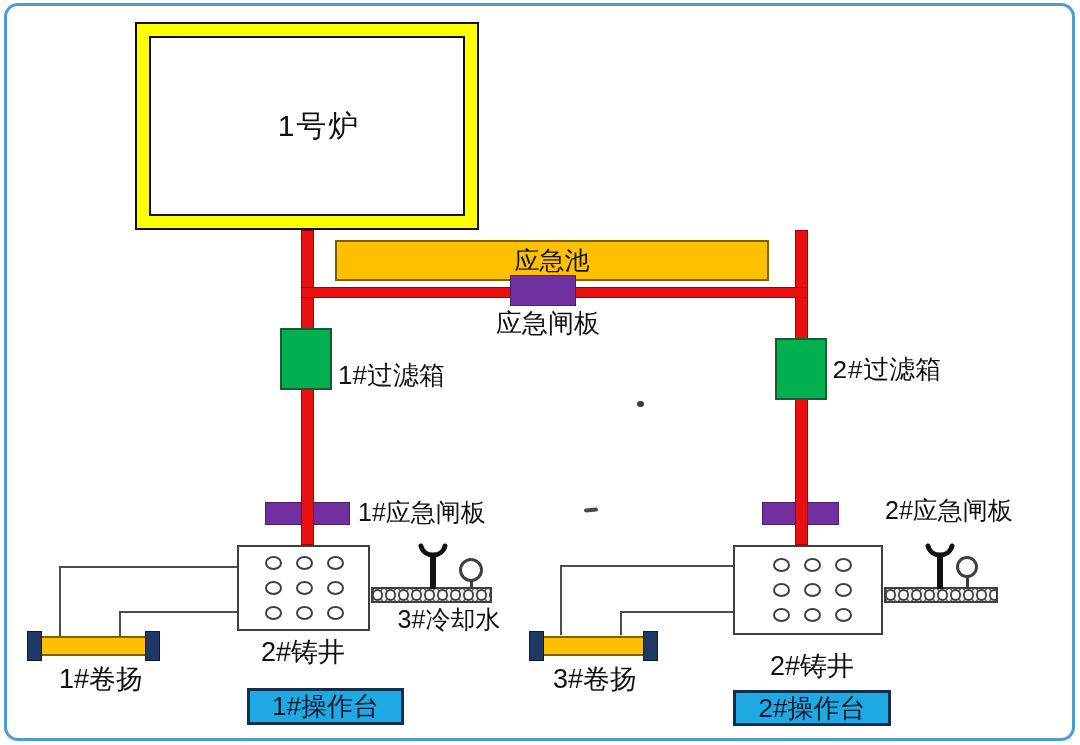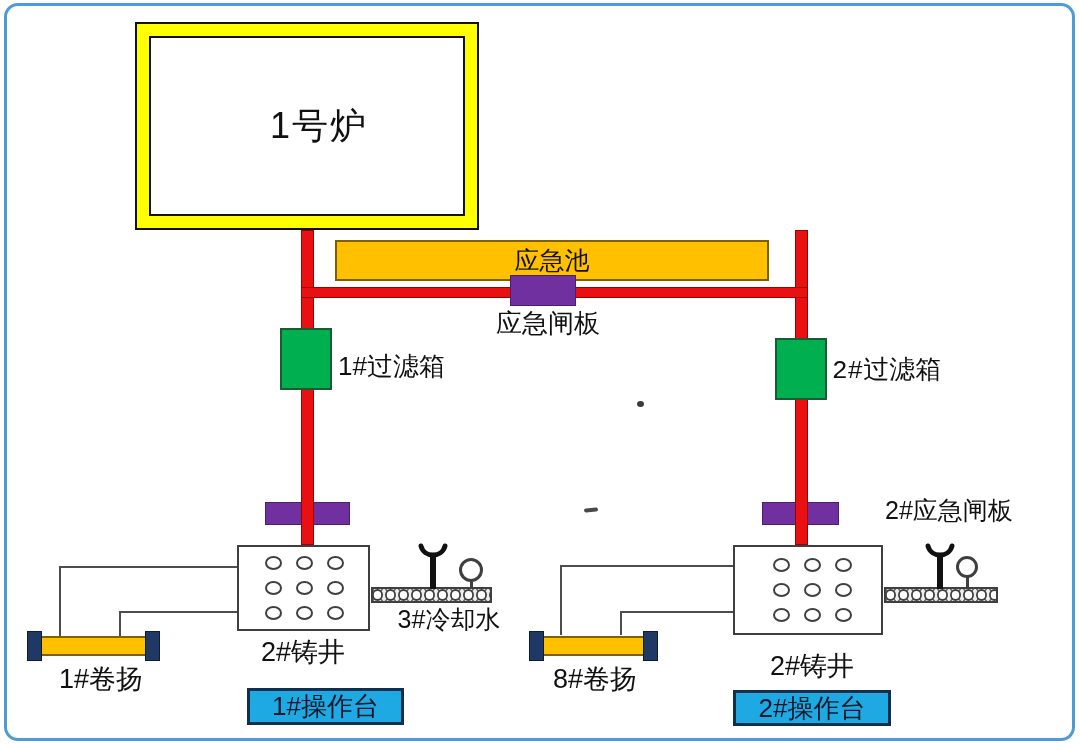--- a/index.html
+++ b/index.html
@@ -10,21 +10,21 @@
   *{margin:0;padding:0;box-sizing:border-box;}
   html,body{width:1080px;height:745px;background:#ffffff;overflow:hidden;
     font-family:"Liberation Sans","DejaVu Sans",sans-serif;color:var(--ink);}
   #stage{position:relative;width:1080px;height:745px;background:#fff;}
   .frame{position:absolute;left:4px;top:3px;width:1071px;height:738px;
     border:3px solid var(--frame-blue);border-radius:14px;}
   
   .furnace{position:absolute;background:var(--yellow);border:2px solid var(--ink);z-index:1;}
   .furnace-inner{position:absolute;left:12px;top:12px;right:12px;bottom:12px;background:#fff;
     border:2px solid var(--ink);display:flex;align-items:center;justify-content:center;
-    font-size:36px;letter-spacing:2px;padding-left:24px;}
+    font-size:30px;letter-spacing:2px;padding-left:24px;}
   
   .pipe{position:absolute;background:var(--pipe-red);border:1px solid var(--pipe-edge);z-index:2;}
   
   .pool{position:absolute;left:335px;top:240px;width:434px;height:41px;background:var(--pool-orange);
     border:2px solid #7f6000;display:flex;align-items:center;justify-content:center;
     font-size:25px;z-index:3;}
   
   .gate{position:absolute;background:var(--purple);border:1px solid #4a1f6e;}
   .gate.center{z-index:3;}
   .gate.side{z-index:1;}
@@ -77,25 +77,26 @@
   </div>
 
   <div class="pool">
     <span>应急池</span>
   </div>
 
   <div class="gate center" style="left:510px;top:275px;width:66px;height:31px;"></div>
   <div class="lbl c fs26" style="left:548px;top:306px;">应急闸板</div>
 
   <div class="filter" style="left:280px;top:328px;width:52px;height:62px;"></div>
-  <div class="lbl fs26" style="left:338px;top:349px;">1#过滤箱</div>
+  <div class="lbl fs26" style="left:338px;top:358px;">1#过滤箱</div>
   <div class="filter" style="left:775px;top:338px;width:52px;height:62px;"></div>
   <div class="lbl fs26" style="left:832px;top:352px;font-family:Liberation Mono, monospace;">2#过滤箱</div>
 
   <div class="gate side" style="left:265px;top:502px;width:85px;height:23px;"></div>
+  <div class="lbl fs25" style="left:358px;top:496px;">1#应急闸板</div>
   <div class="gate side" style="left:762px;top:502px;width:77px;height:23px;"></div>
   <div class="lbl fs25" style="left:858px;top:494px;margin-left:27px;">2#应急闸板</div>
 
   <div class="tl" style="left:59px;top:566px;width:178px;height:2px;"></div>
   <div class="tl" style="left:59px;top:566px;width:2px;height:70px;"></div>
   <div class="tl" style="left:119px;top:611px;width:118px;height:2px;"></div>
   <div class="tl" style="left:119px;top:611px;width:2px;height:25px;"></div>
 
   <div class="tl" style="left:560px;top:565px;width:173px;height:2px;"></div>
   <div class="tl" style="left:560px;top:565px;width:2px;height:70px;"></div>
@@ -170,21 +171,21 @@
   <div class="lolli-stem" style="left:966px;top:577px;height:11px;"></div>
 
   <div class="winch-bar" style="left:40px;top:636px;width:107px;"></div>
   <div class="winch-cap" style="left:27px;top:631px;"></div>
   <div class="winch-cap" style="left:145px;top:631px;"></div>
   <div class="lbl c fs27" style="left:101px;top:661px;">1#卷扬</div>
 
   <div class="winch-bar" style="left:542px;top:636px;width:103px;"></div>
   <div class="winch-cap" style="left:529px;top:631px;"></div>
   <div class="winch-cap" style="left:643px;top:631px;"></div>
-  <div class="lbl c fs27" style="left:595px;top:661px;">8#卷扬</div>
+  <div class="lbl c fs27" style="left:595px;top:661px;">3#卷扬</div>
 
   <div class="console" style="left:247px;top:688px;width:157px;height:37px;">
     <span>1#操作台</span>
   </div>
   <div class="console" style="left:733px;top:690px;width:158px;height:36px;">
     <span>2#操作台</span>
   </div>
 
   <div class="mark-dot" style="left:637px;top:401px;"></div>
   <div class="mark-dash" style="left:584px;top:508px;"></div>

